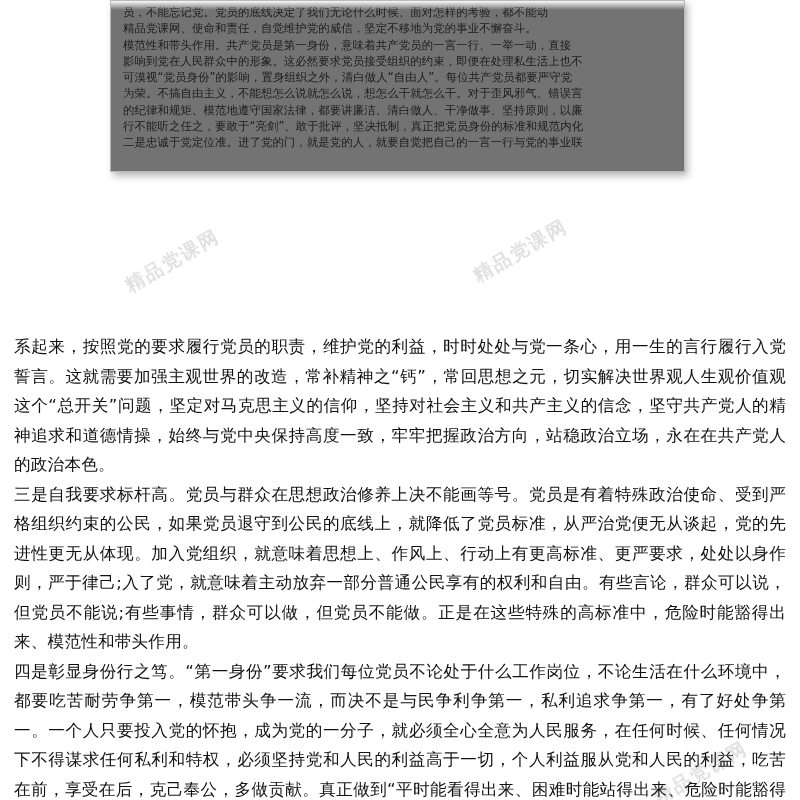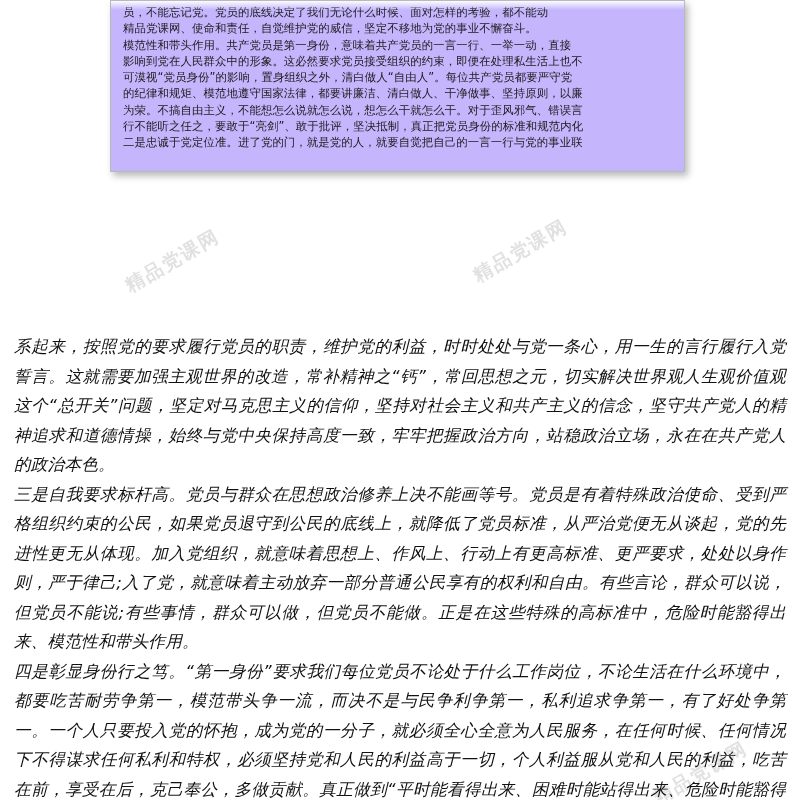--- a/index.html
+++ b/index.html
@@ -15,21 +15,21 @@
     position: relative;
   }
 
   
   .excerpt-wrap {
     position: absolute;
     left: 110px;
     top: 0px;
     width: 575px;
     height: 172px;
-    background: #c4b5fd;
+    background: #737373;
     border: 1px solid #b9b9b9;
     box-shadow: 3px 4px 7px rgba(0,0,0,0.28);
     box-sizing: border-box;
     overflow: hidden;
   }
   .excerpt-inner {
     padding: 4px 10px 4px 12px;
     color: #1b1b1b;
     font-size: 11.4px;
     line-height: 16.3px;
@@ -58,21 +58,20 @@
     width: 772px;
     color: #111111;
     font-size: 16.6px;
     line-height: 29.5px;
     text-align: justify;
     text-justify: inter-ideograph;
     letter-spacing: 0.2px;
   }
   .body-text p {
     margin: 0;
-    font-style: italic;
   }
 
   
   .wm {
     position: absolute;
     color: #c9c9c9;
     opacity: 0.55;
     font-size: 19px;
     font-weight: bold;
     letter-spacing: 2px;
@@ -89,22 +88,22 @@
 </head>
 <body>
 
 <div class="excerpt-wrap">
   <div class="excerpt-inner">
     <p class="clip-top">员，不能忘记党。党员的底线决定了我们无论什么时候、面对怎样的考验，都不能动</p>
     <p>精品党课网、使命和责任，自觉维护党的威信，坚定不移地为党的事业不懈奋斗。</p>
     <p>模范性和带头作用。共产党员是第一身份，意味着共产党员的一言一行、一举一动，直接</p>
     <p>影响到党在人民群众中的形象。这必然要求党员接受组织的约束，即便在处理私生活上也不</p>
     <p>可漠视“党员身份”的影响，置身组织之外，清白做人“自由人”。每位共产党员都要严守党</p>
+    <p>为荣。不搞自由主义，不能想怎么说就怎么说，想怎么干就怎么干。对于歪风邪气、错误言</p>
     <p>的纪律和规矩、模范地遵守国家法律，都要讲廉洁、清白做人、干净做事、坚持原则，以廉</p>
-    <p>为荣。不搞自由主义，不能想怎么说就怎么说，想怎么干就怎么干。对于歪风邪气、错误言</p>
     <p>行不能听之任之，要敢于“亮剑”、敢于批评，坚决抵制，真正把党员身份的标准和规范内化</p>
     <p>二是忠诚于党定位准。进了党的门，就是党的人，就要自觉把自己的一言一行与党的事业联</p>
   </div>
   <div class="excerpt-fade"></div>
 </div>
 
 <div class="wm wm-1">精品党课网</div>
 <div class="wm wm-2">精品党课网</div>
 <div class="wm wm-3">精品党课网</div>
 

